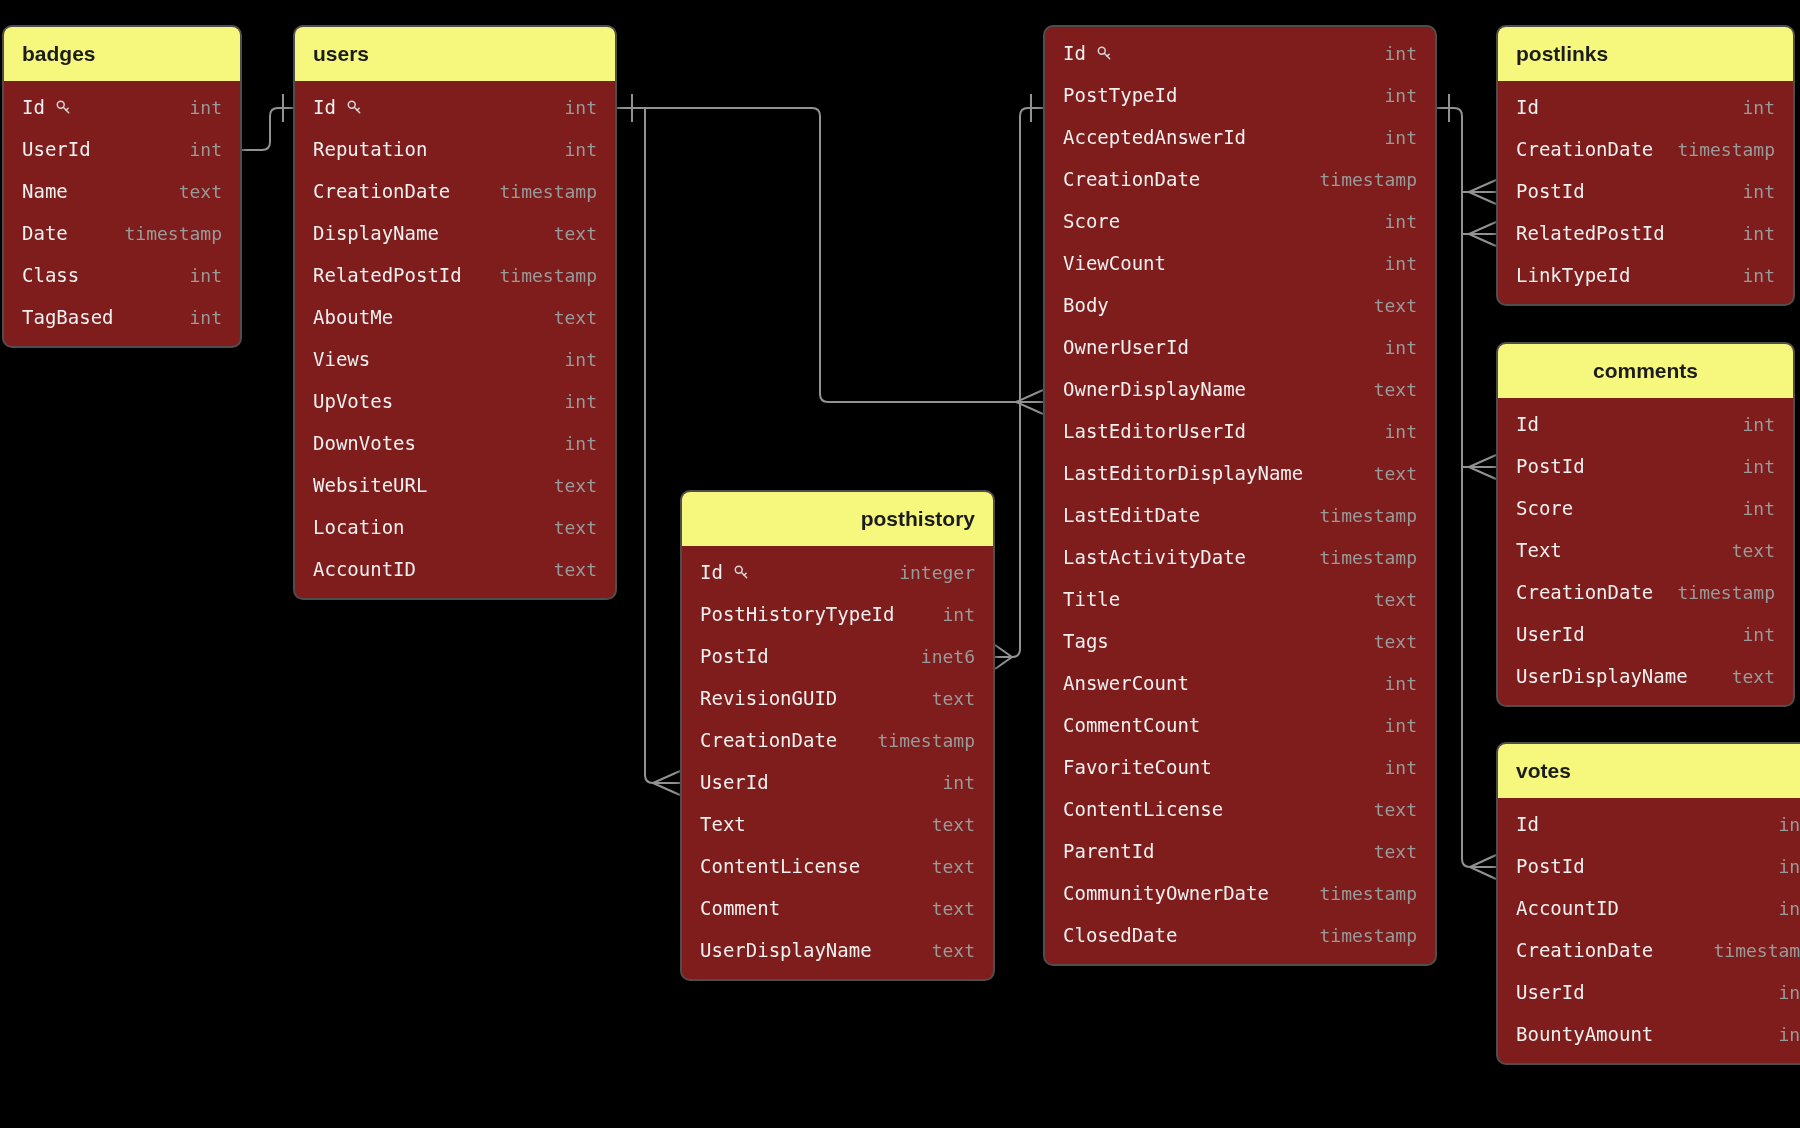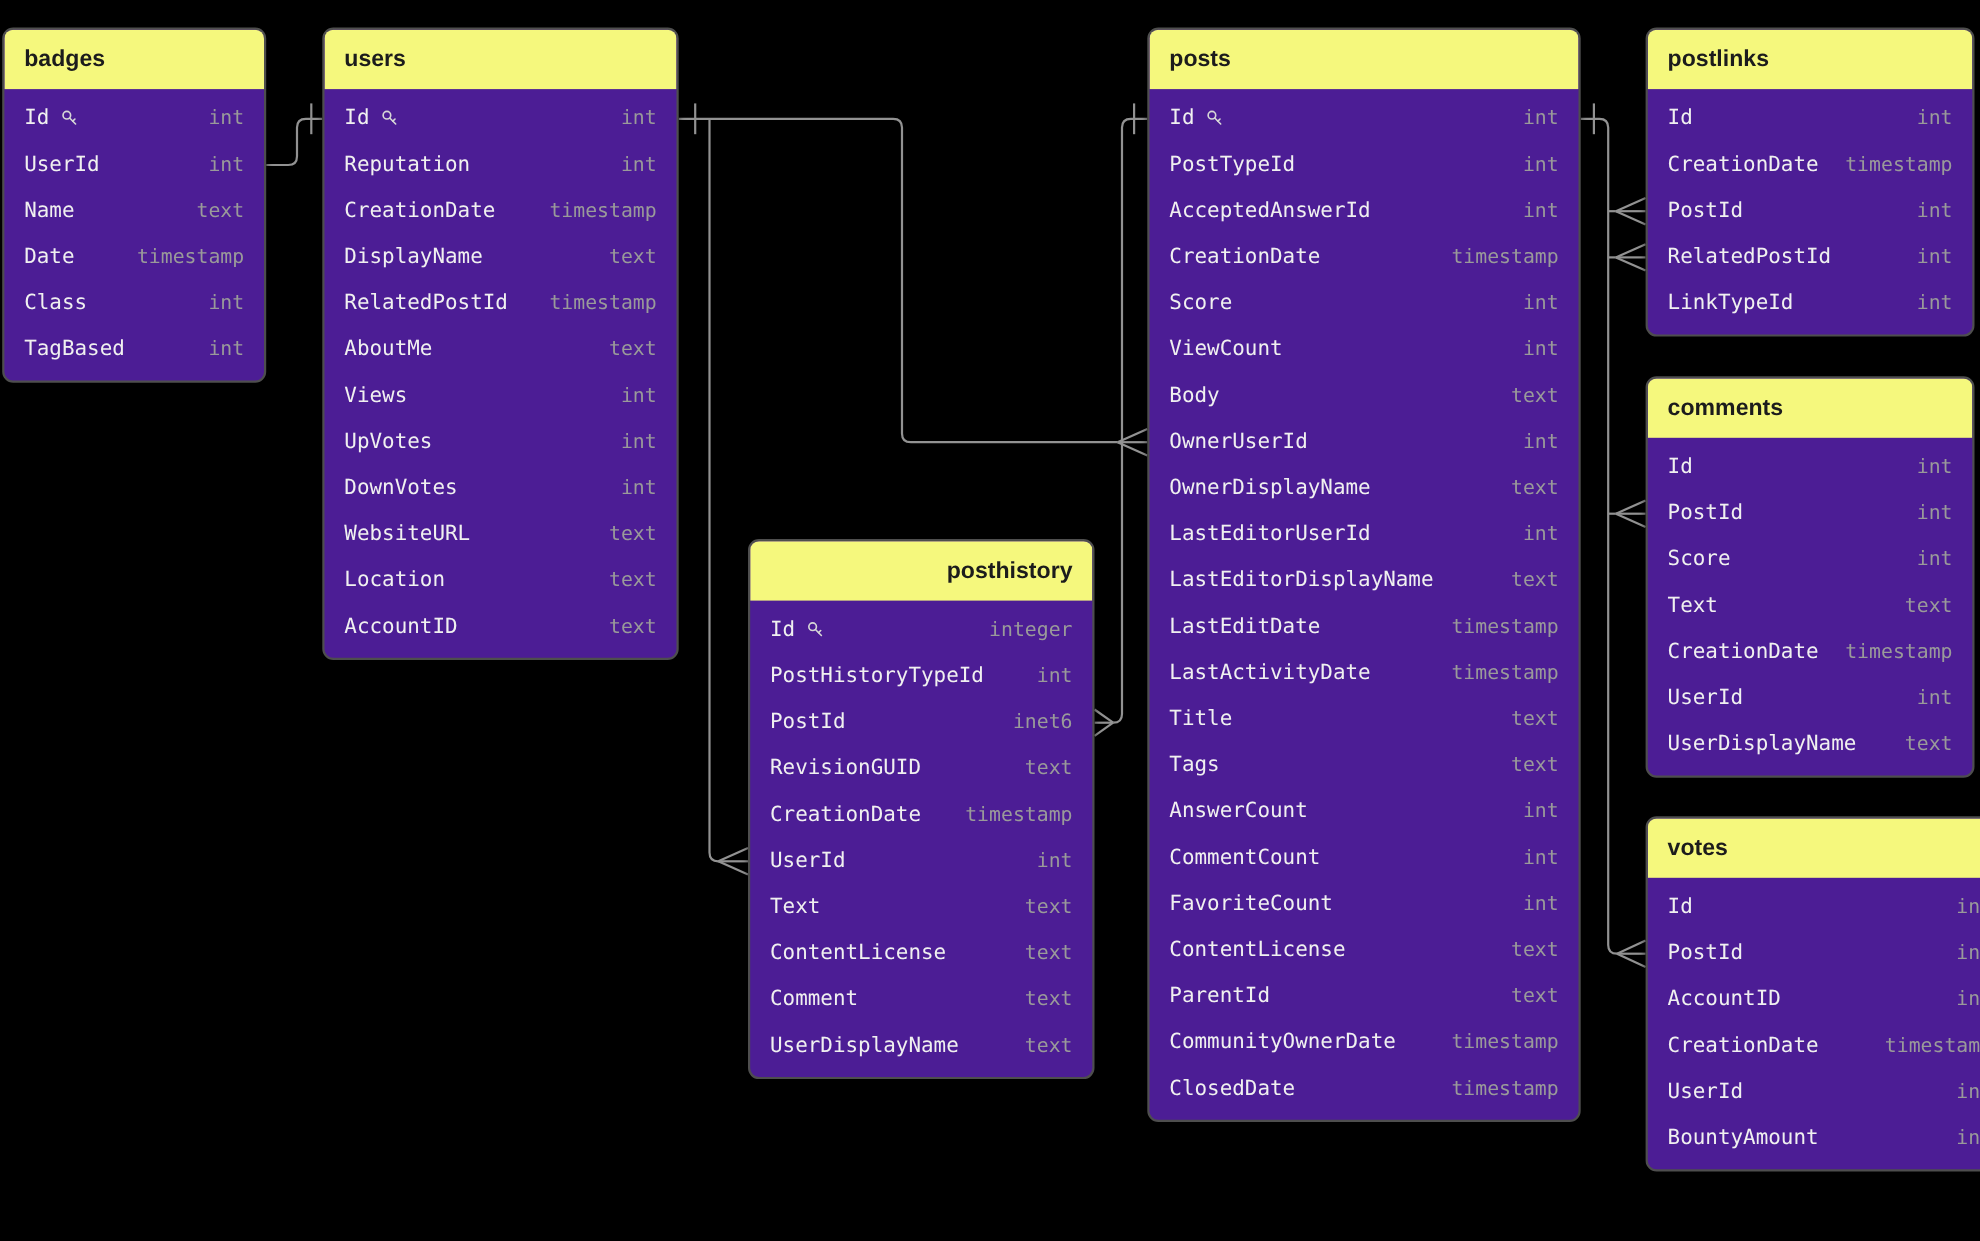--- a/index.html
+++ b/index.html
@@ -1,21 +1,21 @@
 <!DOCTYPE html>
 <html><head>
 <meta charset="utf-8">
 <style>
   html,body{margin:0;padding:0;background:#000;}
   #canvas{
     position:relative;width:1800px;height:1128px;background:#000;
     overflow:hidden;font-family:"DejaVu Sans Mono",monospace;
   }
   .erd-table{
-    position:absolute;background:#4c1d95;border:2px solid #4e4e4e;
+    position:absolute;background:#7f1d1d;border:2px solid #4e4e4e;
     border-radius:10px;overflow:hidden;box-sizing:border-box;
     box-shadow:0 2px 6px rgba(0,0,0,.6);
   }
   .tbl-header{
     background:#f5f87d;color:#1c1c1c;height:54px;line-height:54px;
     padding:0 18px;font-family:"Liberation Sans",sans-serif;
     font-weight:bold;font-size:21px;
   }
   .tbl-body{padding:5px 0 8px 0;}
   .field-row{
@@ -285,21 +285,20 @@
           </div>
           <div class="field-row">
             <span class="field-name">
               <span>UserDisplayName</span>
             </span>
             <span class="field-type">text</span>
           </div>
         </div>
       </div>
       <div class="erd-table" style="left: 1043px; top: 25px; width: 394px;">
-        <div class="tbl-header">posts</div>
         <div class="tbl-body">
           <div class="field-row">
             <span class="field-name">
               <span>Id</span>
               <span class="key-icon">
                 <svg width="18" height="18" viewBox="0 0 24 24" fill="none" stroke="#d6d6d6" stroke-width="2" stroke-linecap="round">
                   <circle cx="9" cy="9" r="4.6"></circle>
                   <path d="M12.4 12.4 L19.6 19.6"></path>
                   <path d="M16.2 16.2 L18.8 13.6"></path>
                 </svg>
@@ -463,21 +462,21 @@
             <span class="field-type">int</span>
           </div>
           <div class="field-row">
             <span class="field-name">
               <span>LinkTypeId</span>
             </span>
             <span class="field-type">int</span>
           </div>
         </div>
       </div>
-      <div class="erd-table" style="left: 1496px; top: 342px; width: 299px;">
+      <div class="erd-table" style="left: 1496px; top: 342px; width: 299px; text-align: center;">
         <div class="tbl-header">comments</div>
         <div class="tbl-body">
           <div class="field-row">
             <span class="field-name">
               <span>Id</span>
             </span>
             <span class="field-type">int</span>
           </div>
           <div class="field-row">
             <span class="field-name">

